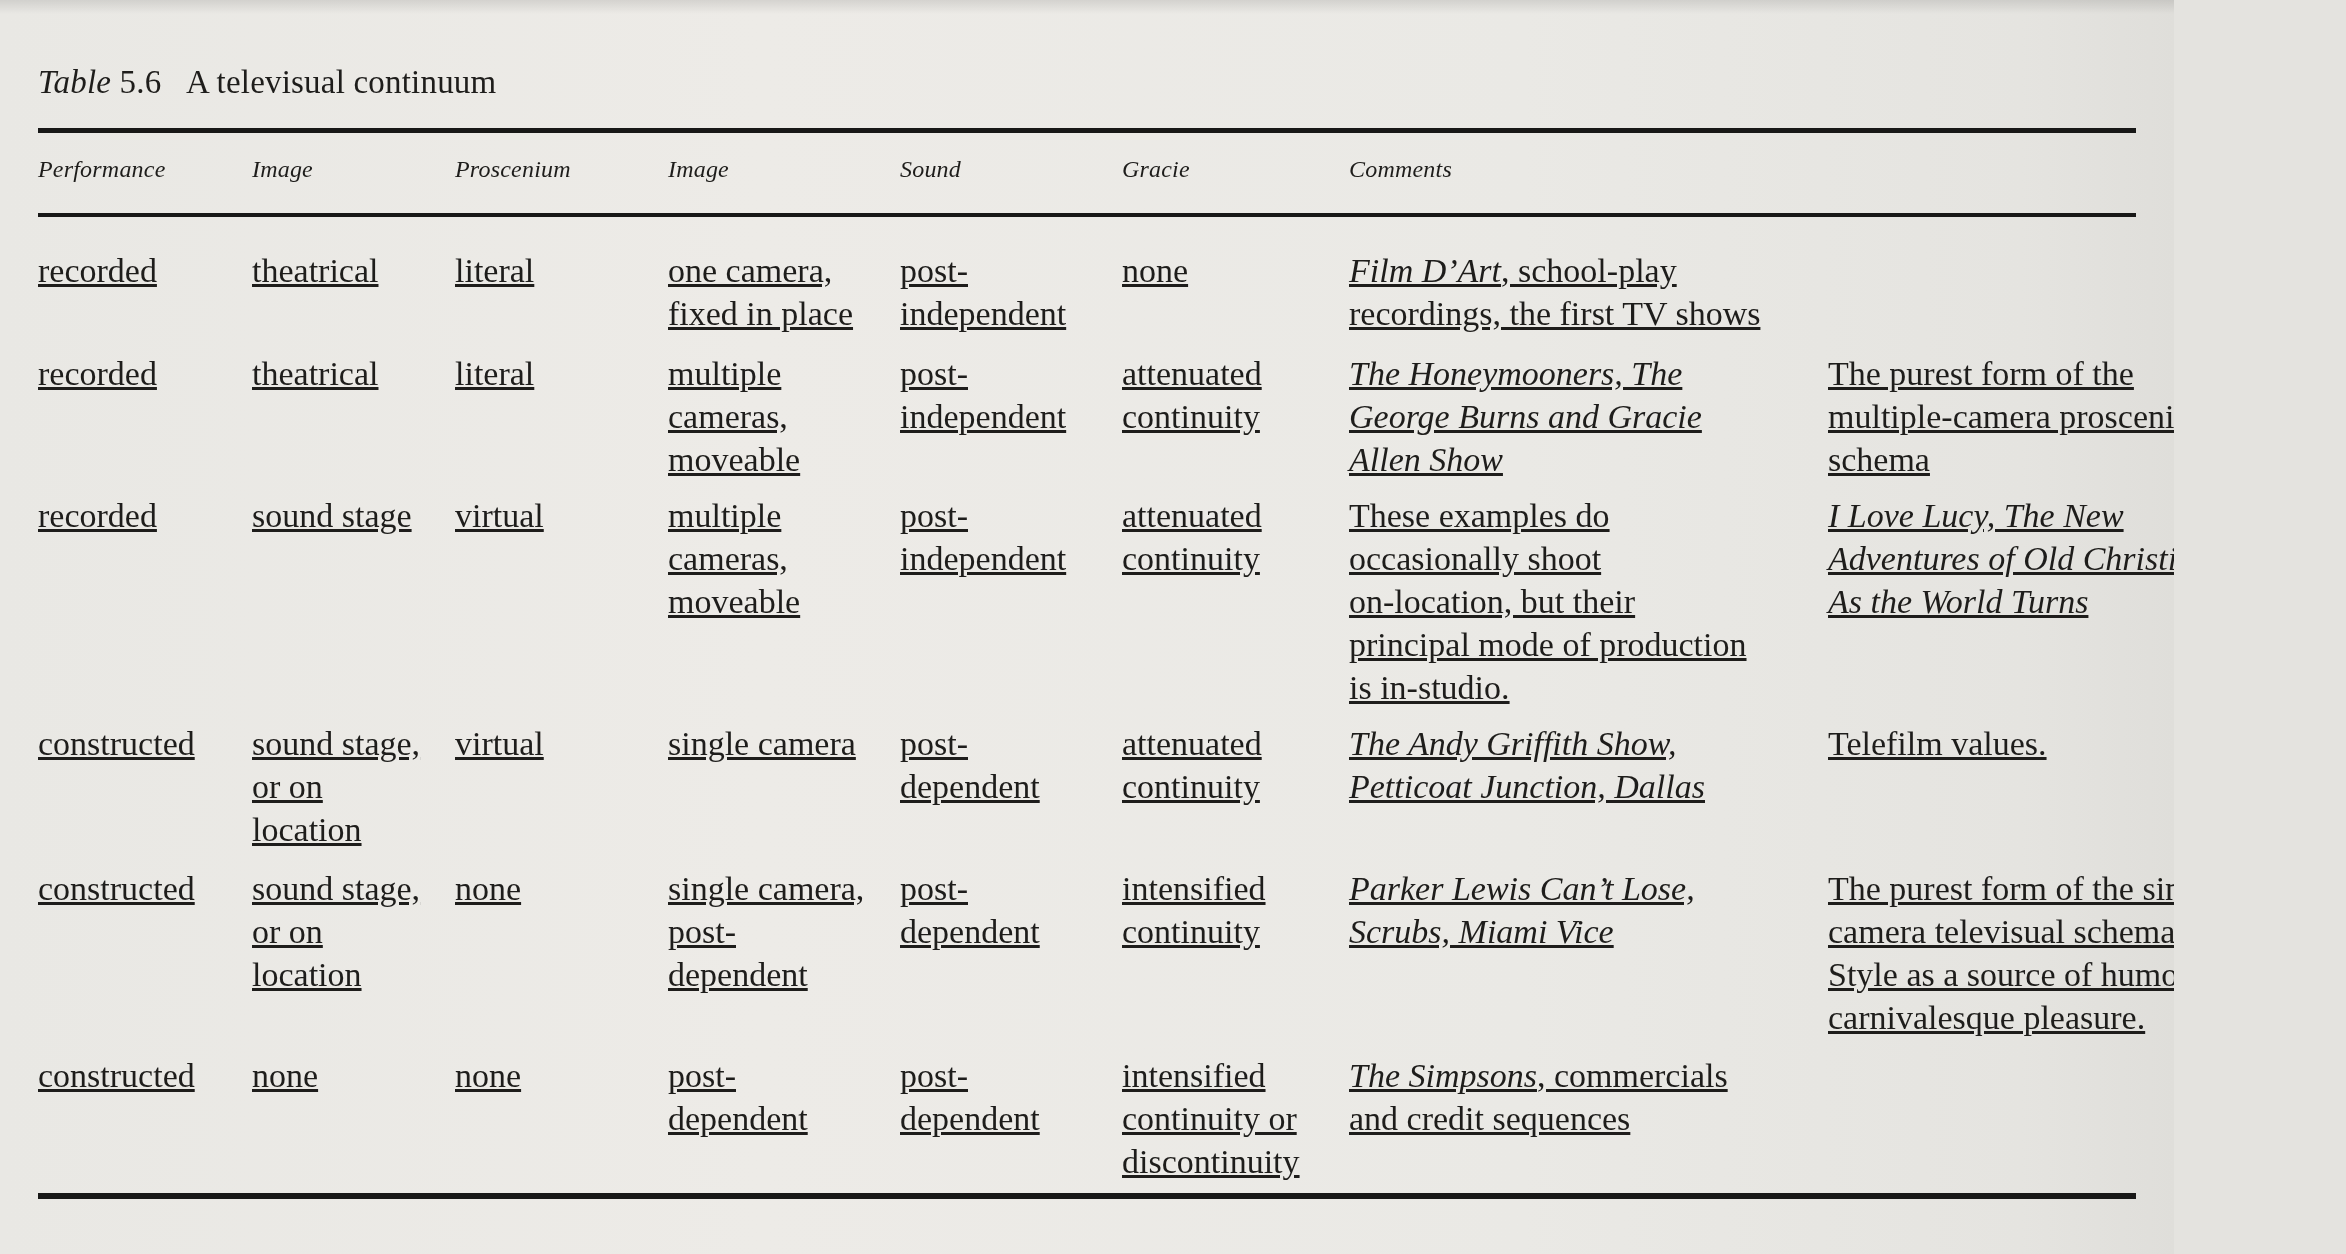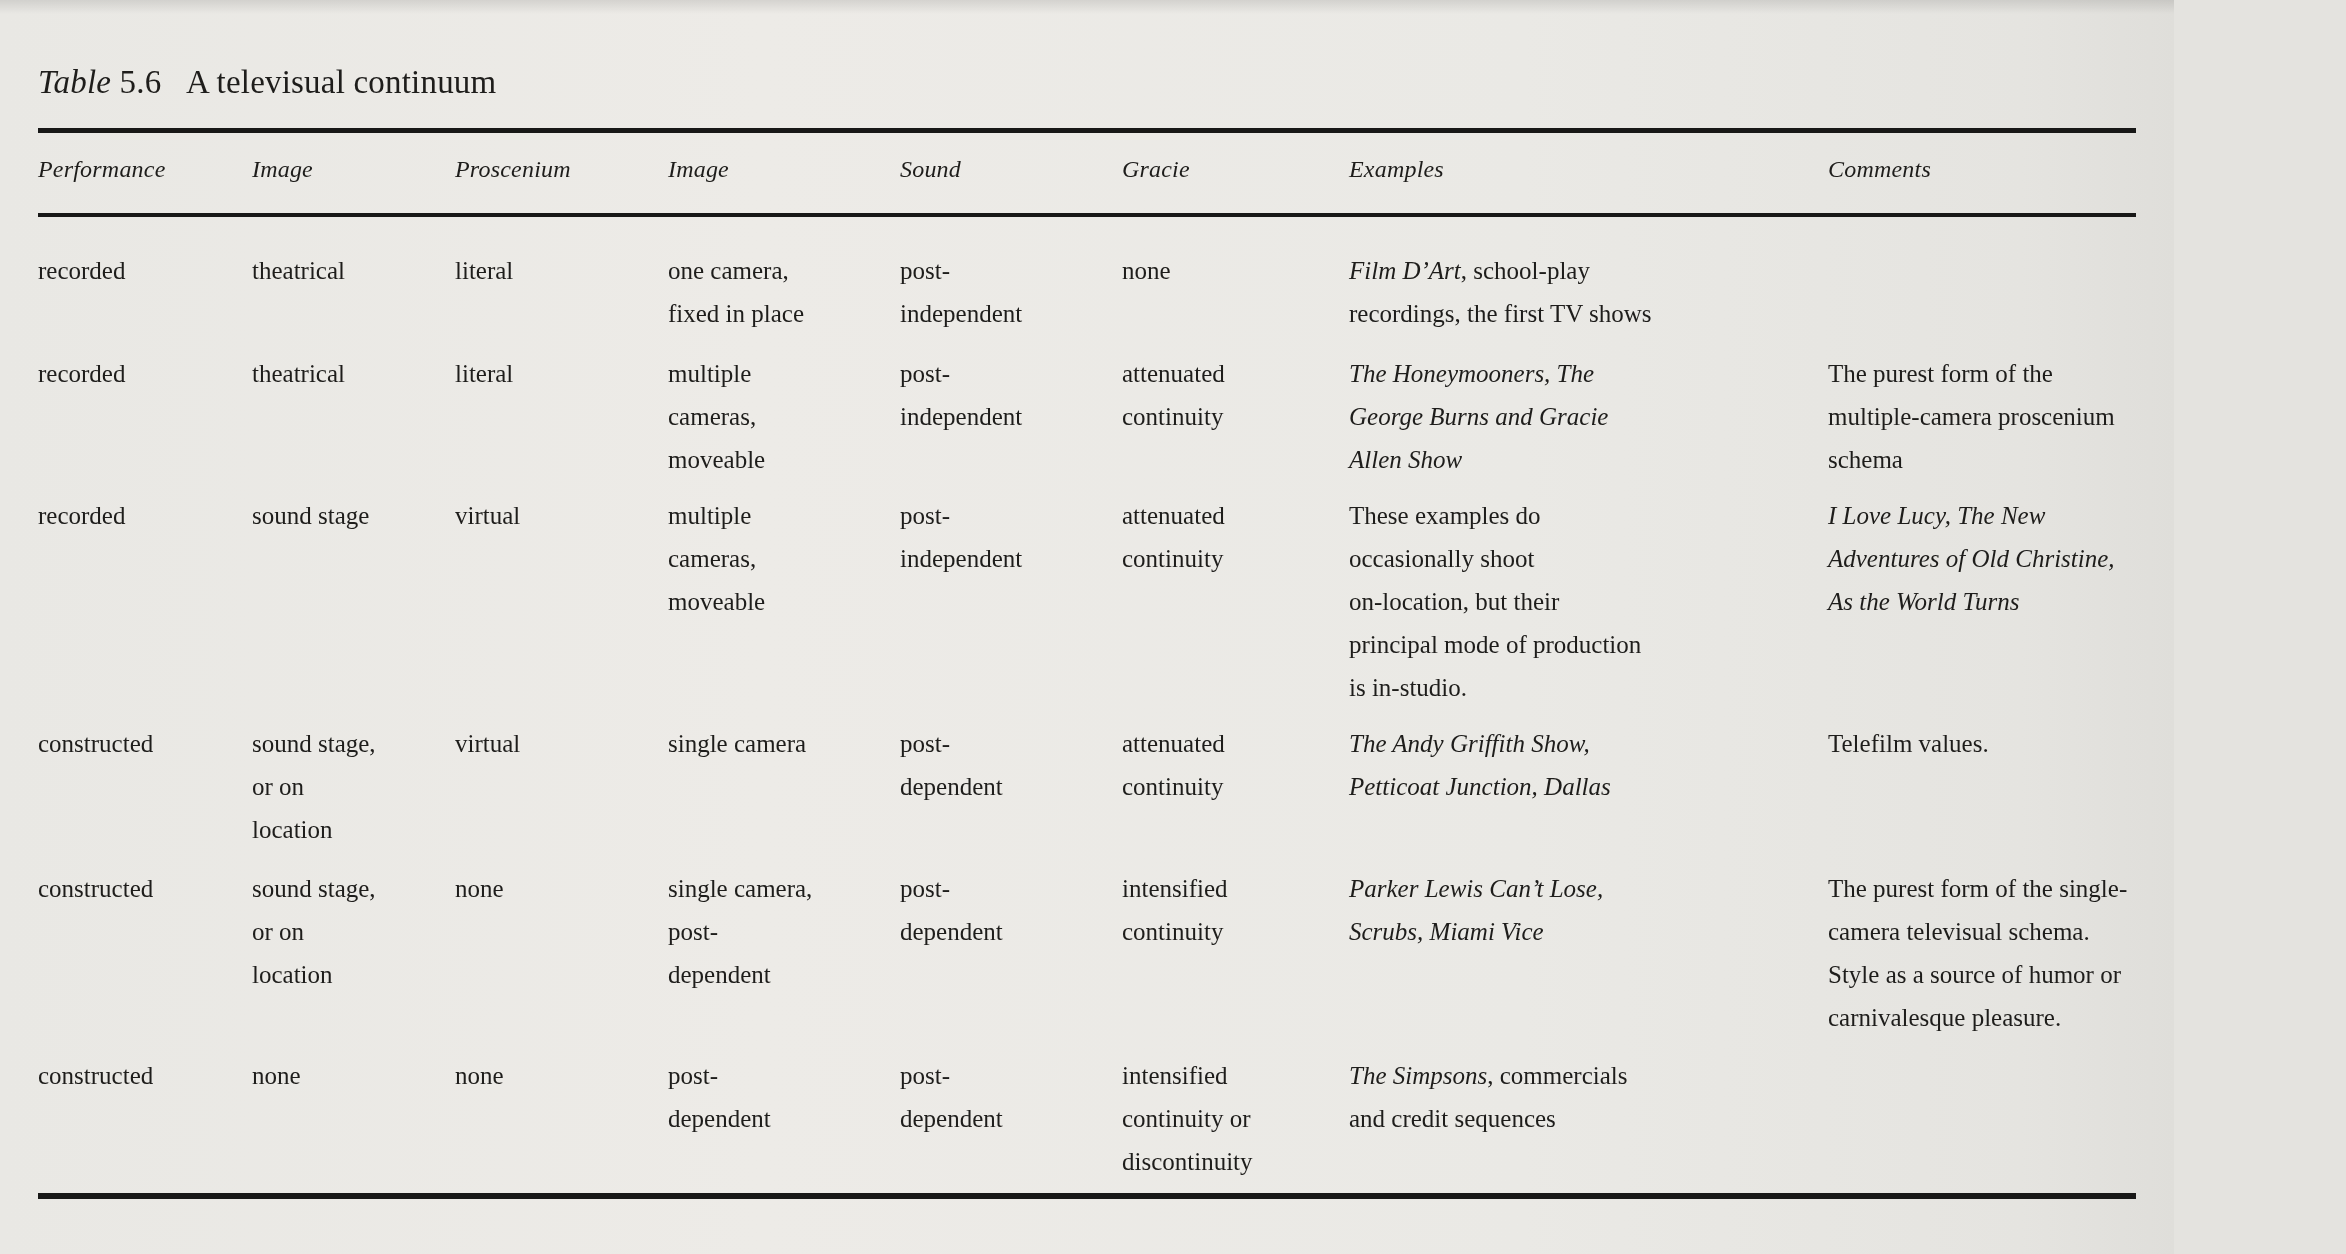--- a/index.html
+++ b/index.html
@@ -57,22 +57,23 @@
     letter-spacing: 0.2px;
   }
   .hcell { padding-right: 10px; }
 
   .tbody {
     position: absolute;
     left: 38px;
     top: 249px;
   }
   .row {
-    font-size: 25px;
+    font-size: 34px;
     line-height: 43px;
+    text-decoration: underline;
   }
   .row:nth-child(1) { min-height: 103px; }
   .row:nth-child(2) { min-height: 142px; }
   .row:nth-child(3) { min-height: 228px; }
   .row:nth-child(4) { min-height: 145px; }
   .row:nth-child(5) { min-height: 187px; }
   .row:nth-child(6) { min-height: 136px; }
   .cell {
     white-space: pre-line;
     padding-right: 14px;
@@ -92,21 +93,20 @@
 
   <div class="rule rule-top"></div>
 
   <div class="header-row grid8" id="header-row">
       <div class="hcell">Performance</div>
       <div class="hcell">Image</div>
       <div class="hcell">Proscenium</div>
       <div class="hcell">Image</div>
       <div class="hcell">Sound</div>
       <div class="hcell">Gracie</div>
-      <div class="hcell">Examples</div>
       <div class="hcell">Comments</div>
     </div>
 
   <div class="rule rule-mid"></div>
 
   <div class="tbody" id="table-body">
       <div class="row grid8">
         <div class="cell cell-performance">recorded</div>
         <div class="cell cell-space">theatrical</div>
         <div class="cell cell-proscenium">literal</div>

